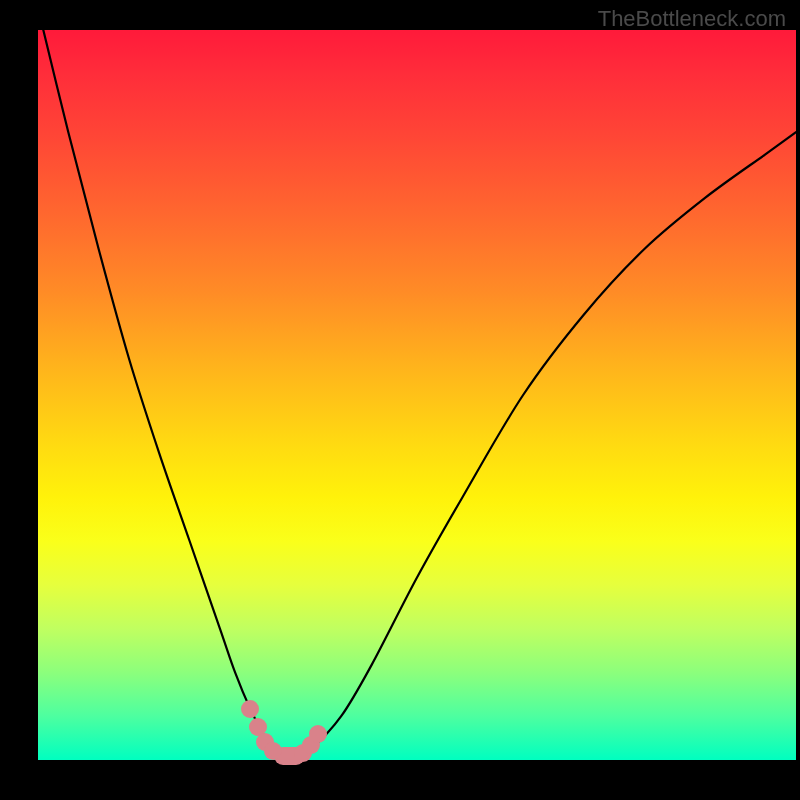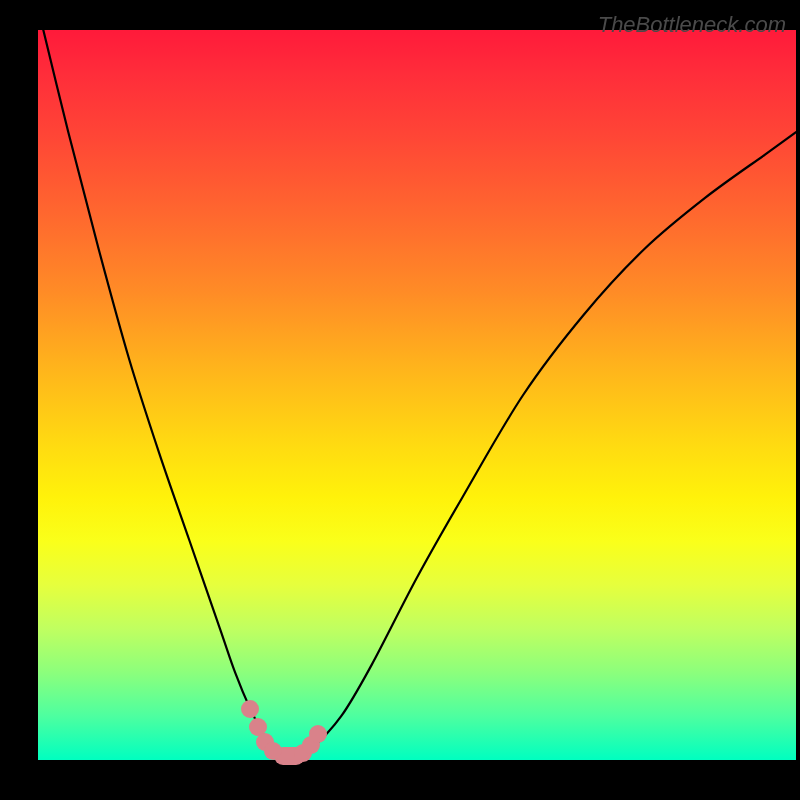--- a/index.html
+++ b/index.html
@@ -6,27 +6,26 @@
   body {
     width: 800px;
     height: 800px;
     background: #000;
     position: relative;
     overflow: hidden;
     font-family: Arial, Helvetica, sans-serif;
   }
   .attribution {
     position: absolute;
-    top: 12px;
+    top: 6px;
     right: 14px;
     color: #4a4a4a;
     font-size: 22px;
     font-weight: 400;
     z-index: 10;
-    font-style: italic;
   }
   .plot-frame {
     position: absolute;
     left: 38px;
     top: 30px;
     width: 758px;
     height: 730px;
     background: #000;
   }
   .gradient-bg {

